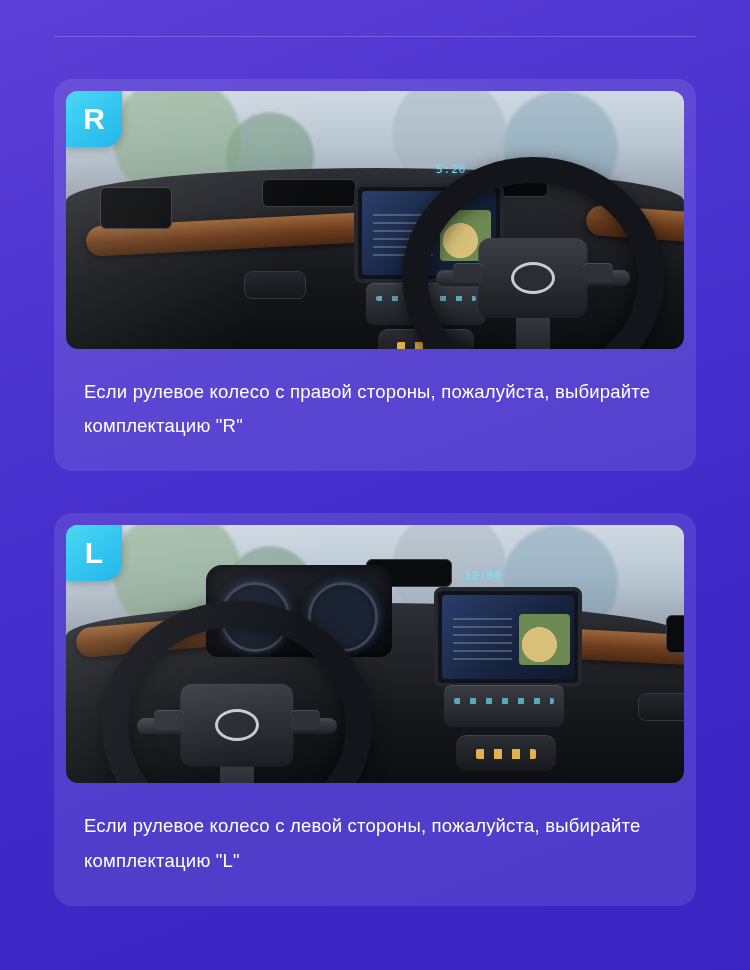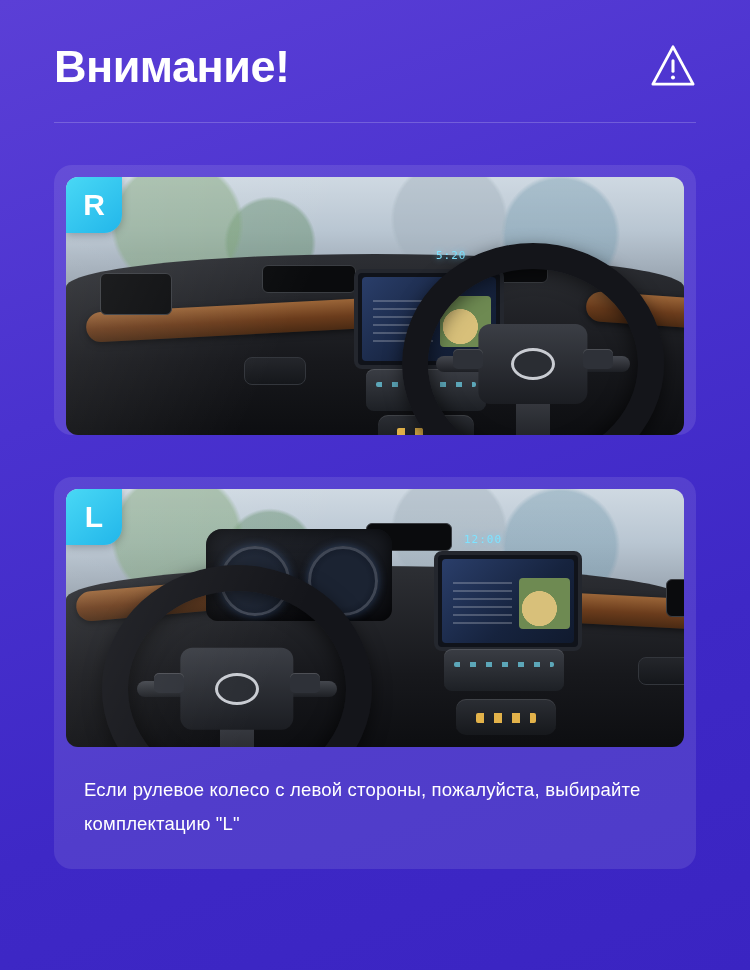--- a/index.html
+++ b/index.html
@@ -263,30 +263,20 @@
     inset: 0;
     background: linear-gradient(115deg, rgba(255,255,255,0.10) 0%, rgba(255,255,255,0) 40%);
     pointer-events: none;
   }
 </style>
 </head>
 <body>
 
 <div class="page">
 
-  <div class="header">
-    <h1 class="title">Внимание!</h1>
-    <span class="warn-icon">
-      <svg viewBox="0 0 48 46" width="46" height="44">
-        <path d="M24 3 L45 42 L3 42 Z" fill="none" stroke="#ffffff" stroke-width="3" stroke-linejoin="round"></path>
-        <rect x="22.4" y="16" width="3.2" height="14" rx="1.6" fill="#ffffff"></rect>
-        <circle cx="24" cy="35" r="2.1" fill="#ffffff"></circle>
-      </svg>
-    </span>
-  </div>
   <div class="divider"></div>
 
   <div class="card">
     <div class="photo-wrap">
       <div class="scene">
         <div class="sky"></div>
         <div class="dash"></div>
 
         <div class="wood" style="left:20px; top:128px; width:300px; transform:rotate(-3deg);"></div>
         <div class="wood" style="left:520px; top:120px; width:180px; transform:rotate(4deg);"></div>
@@ -312,20 +302,21 @@
           <div class="spoke" style="left:42%; top:56%; width:16%; height:38%;"></div>
           <div class="hub"></div>
           <div class="logo"></div>
           <div class="btn" style="left:12%; top:42%;"></div>
           <div class="btn" style="right:12%; top:42%;"></div>
         </div>
         <div class="sheen"></div>
       </div>
       <div class="badge">R</div>
     </div>
+    <div class="caption">Если рулевое колесо с правой стороны, пожалуйста, выбирайте комплектацию "R"</div>
   </div>
 
   <div class="card">
     <div class="photo-wrap">
       <div class="scene">
         <div class="sky"></div>
         <div class="dash"></div>
 
         <div class="wood" style="left:10px; top:96px; width:170px; transform:rotate(-5deg);"></div>
         <div class="wood" style="left:470px; top:108px; width:230px; transform:rotate(3deg);"></div>

